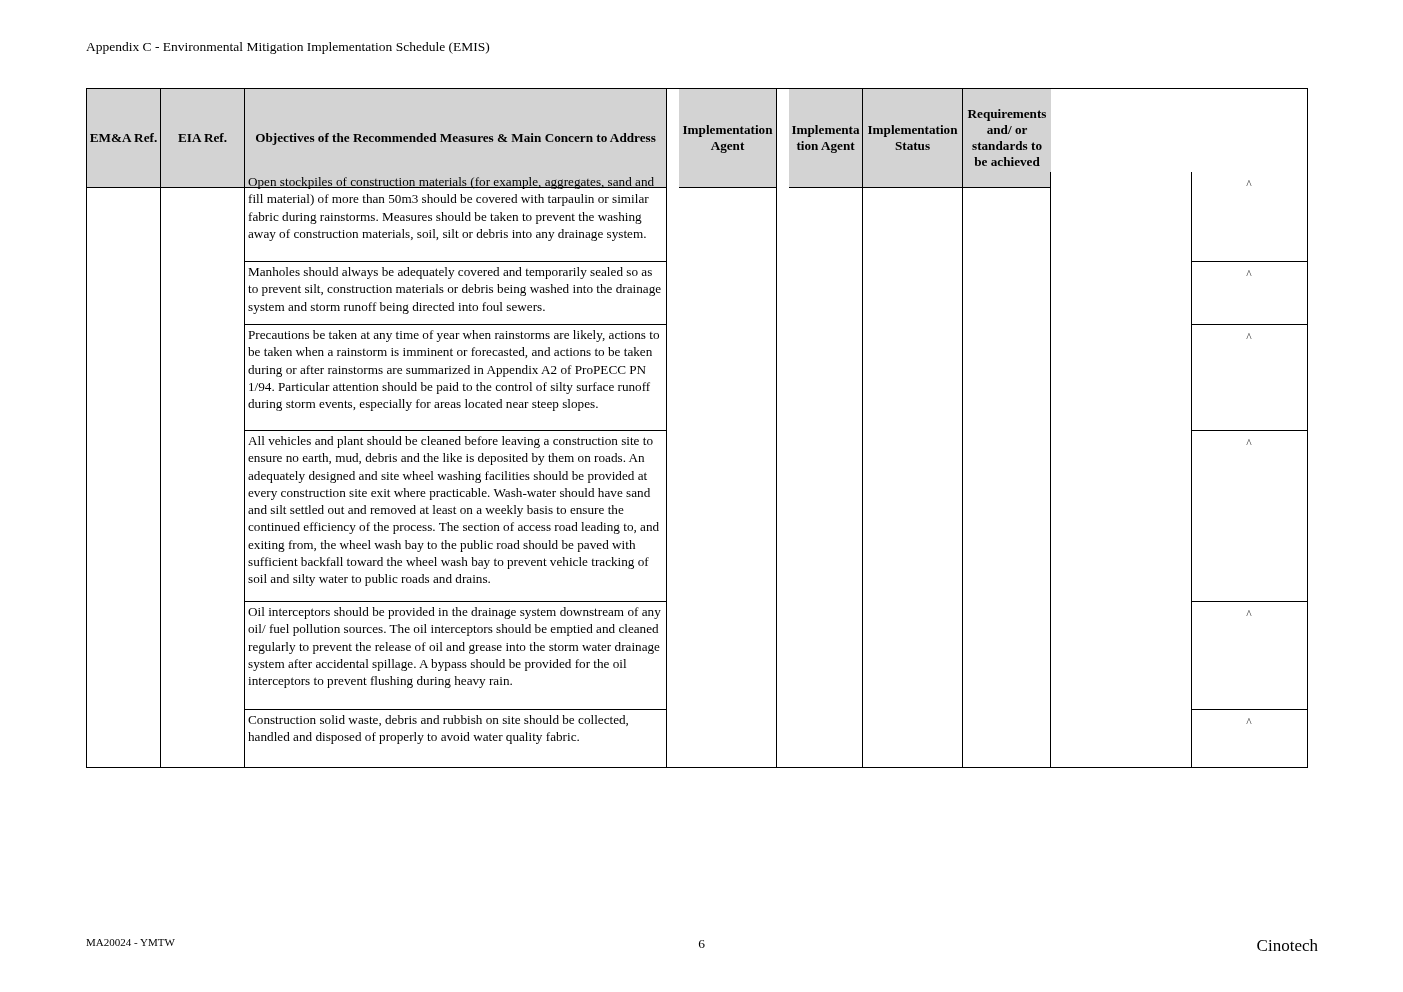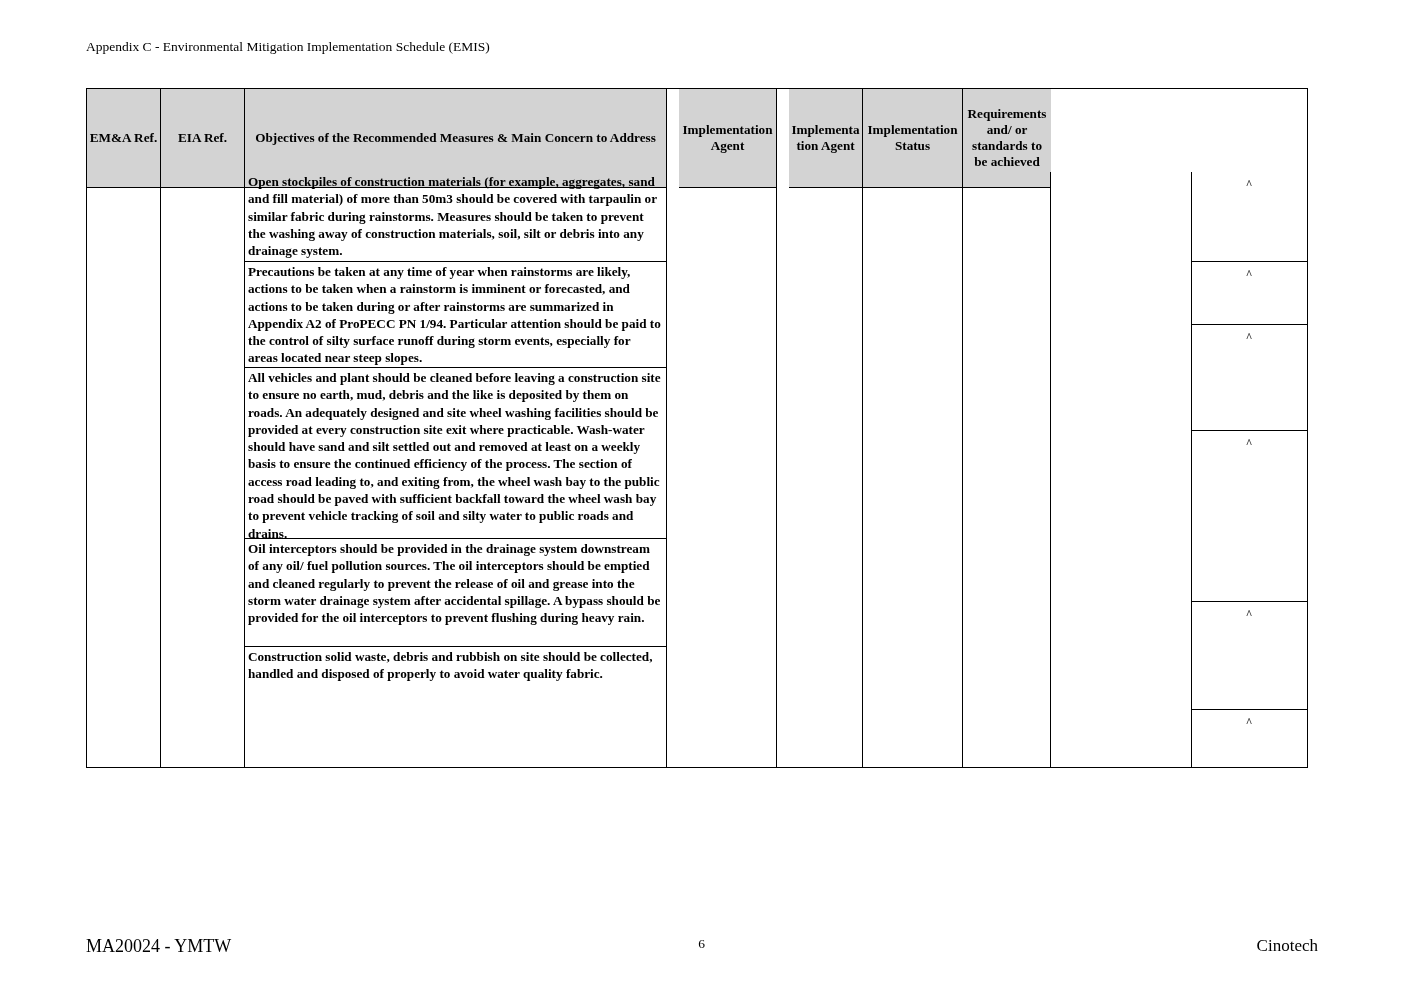--- a/index.html
+++ b/index.html
@@ -20,33 +20,33 @@
   .thead{height:83px;}
   .th{
     background:#d3d3d3;border-right:1px solid #000;border-bottom:1px solid #000;
     display:flex;align-items:center;justify-content:center;text-align:center;
     font-weight:bold;font-size:13.2px;line-height:16px;padding:17px 2px;
     box-sizing:border-box;overflow:visible;
   }
   .th:last-child{border-right:none;}
   .th.brk{word-break:break-all;margin-left:12px;}
   .tbody .col{
-    border-right:1px solid #000;height:595px;box-sizing:border-box;overflow:hidden;font-weight:bold;
+    border-right:1px solid #000;height:595px;box-sizing:border-box;overflow:hidden;
   }
   .tbody .col:last-child{border-right:none;}
   .cell{
     box-sizing:border-box;border-bottom:1px solid #000;
     font-size:13.2px;line-height:17.3px;padding:1px 4px 0 3px;overflow:hidden;
   }
   .cell:last-child{border-bottom:none;}
   .rh0{height:90px;}.rh1{height:63px;}.rh2{height:106px;}
   .rh3{height:171px;}.rh4{height:108px;}.rh5{height:57px;}
   .status-cell{text-align:center;padding-top:3px;}
   .status-cell span{font-size:11.5px;line-height:10px;color:#333;}
-  .footer-left{position:absolute;left:86px;top:936px;font-size:18px;}
+  .footer-left{position:absolute;left:86px;top:936px;font-size:11px;}
   .footer-center{position:absolute;left:0;top:936px;width:1403px;text-align:center;font-size:13.5px;}
   .footer-right{position:absolute;right:85px;top:936px;font-size:17px;}
 </style>
 </head>
 <body>
 
 <div>
 
   <div class="doc-title">Appendix C - Environmental Mitigation Implementation Schedule (EMIS)</div>
 
@@ -62,20 +62,21 @@
       <div class="th">Requirements and/ or standards to be achieved</div>
     </div>
 
     <div class="cols tbody">
 
       <div class="col"></div>
       <div class="col"></div>
 
       <div class="col">
         <div class="cell rh0">Open stockpiles of construction materials (for example, aggregates, sand and fill material) of more than 50m3 should be covered with tarpaulin or similar fabric during rainstorms.  Measures should be taken to prevent the washing away of construction materials, soil, silt or debris into any drainage system.</div>
+        <div class="cell rh1">Manholes should always be adequately covered and temporarily sealed so as to prevent silt, construction materials or debris being washed into the drainage system and storm runoff being directed into foul sewers.</div>
         <div class="cell rh2">Precautions be taken at any time of year when rainstorms are likely, actions to be taken when a rainstorm is imminent or forecasted, and actions to be taken during or after rainstorms are summarized in Appendix A2 of ProPECC PN 1/94.  Particular attention should be paid to the control of silty surface runoff during storm events, especially for areas located near steep slopes.</div>
         <div class="cell rh3">All vehicles and plant should be cleaned before leaving a construction site to ensure no earth, mud, debris and the like is deposited by them on roads.  An adequately designed and site wheel washing facilities should be provided at every construction site exit where practicable.  Wash-water should have sand and silt settled out and removed at least on a weekly basis to ensure the continued efficiency of the process.  The section of access road leading to, and exiting from, the wheel wash bay to the public road should be paved with sufficient backfall toward the wheel wash bay to prevent vehicle tracking of soil and silty water to public roads and drains.</div>
         <div class="cell rh4">Oil interceptors should be provided in the drainage system downstream of any oil/ fuel pollution sources.  The oil interceptors should be emptied and cleaned regularly to prevent the release of oil and grease into the storm water drainage system after accidental spillage.  A bypass should be provided for the oil interceptors to prevent flushing during heavy rain.</div>
         <div class="cell rh5">Construction solid waste, debris and rubbish on site should be collected, handled and disposed of properly to avoid water quality fabric.</div>
       </div>
 
       <div class="col"></div>
       <div class="col"></div>
       <div class="col"></div>
       <div class="col"></div>

